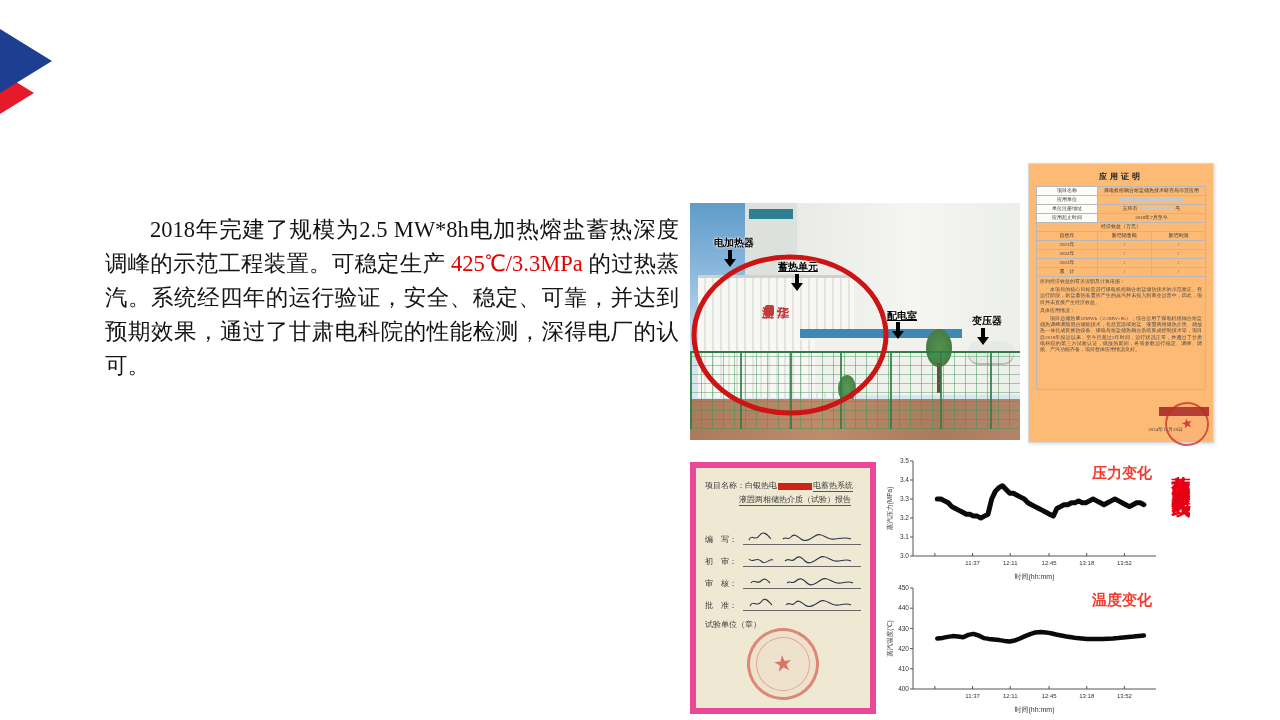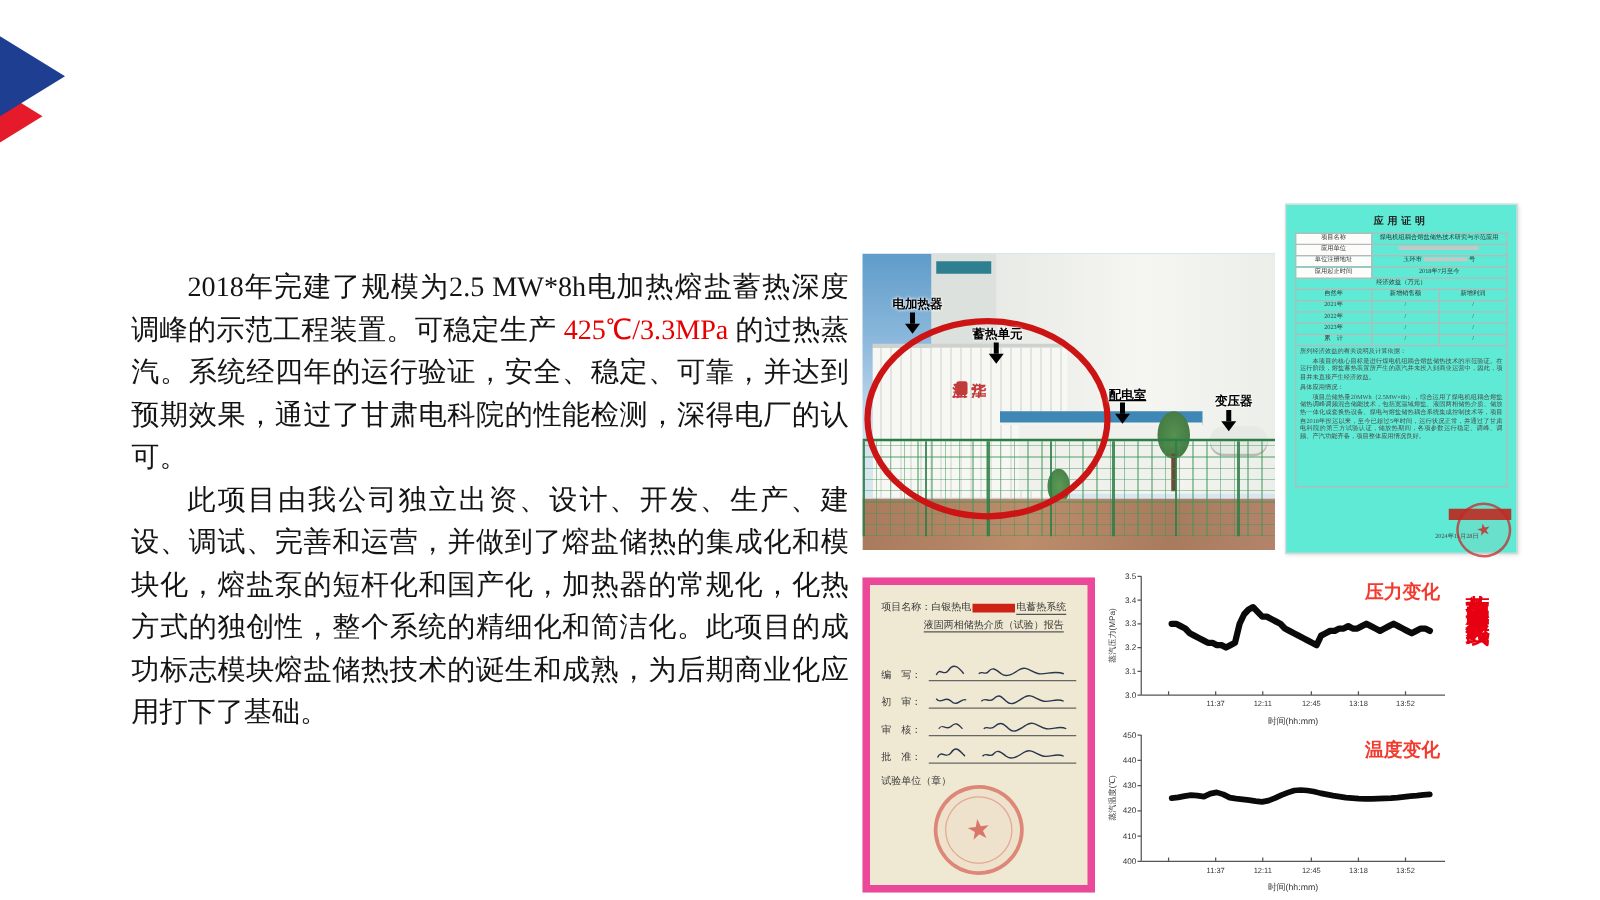--- a/index.html
+++ b/index.html
@@ -47,21 +47,21 @@
     background:repeating-linear-gradient(90deg,rgba(46,125,70,.85) 0 2px,transparent 2px 50px),
                repeating-linear-gradient(90deg,rgba(62,150,88,.5) 0 1px,transparent 1px 11px),
                repeating-linear-gradient(0deg,rgba(62,150,88,.45) 0 1px,transparent 1px 9px);}
   .ph-ellipse{left:0;top:0;width:330px;height:237px;}
   .photo-label{font-size:10px;font-weight:bold;color:#000;text-shadow:0 0 3px #fff,0 0 2px #fff;white-space:nowrap;z-index:9;}
   .dn-arrow{width:4px;height:9px;background:#000;z-index:9;}
   .dn-arrow::after{content:"";position:absolute;left:-4px;top:9px;border-left:6px solid transparent;
     border-right:6px solid transparent;border-top:8px solid #000;}
 
   
-  .cert{position:absolute;left:1028px;top:163px;width:186px;height:280px;background:#5eead4;
+  .cert{position:absolute;left:1028px;top:163px;width:186px;height:280px;background:#fdba74;
     border:1px solid #d9d9d9;box-shadow:1px 1px 3px rgba(0,0,0,.15);box-sizing:border-box;padding:5px 7px;
     font-family:"Liberation Serif",serif;color:#333;}
   .cert-title{text-align:center;font-size:8px;font-weight:bold;letter-spacing:3px;margin:2px 0 4px;color:#222;}
   .cert table{width:100%;border-collapse:collapse;table-layout:fixed;}
   .cert td{border:1px solid #b8b8b8;font-size:5px;line-height:6px;padding:1px 2px;text-align:center;
     overflow:hidden;white-space:nowrap;}
   .cert td.wrap{white-space:normal;}
   .cert .lab{width:33%;background:#fcfcfa;}
   .blur-bar{display:inline-block;width:62%;height:3px;background:#c7c7c7;filter:blur(.6px);vertical-align:middle;}
   .blur-bar.small{width:34%;}
@@ -106,21 +106,20 @@
 <body>
 
 <div class="slide">
 
   <div class="logo-red"></div>
   <div class="logo-blue"></div>
 
 
   <div class="body-text">
     <p><span>2018年完建了规模为2.5 MW*8h电加热熔盐蓄热深度调峰的示范工程装置。可稳定生产 </span><span class="hl-red">425℃/3.3MPa</span><span> 的过热蒸汽。系统经四年的运行验证，安全、稳定、可靠，并达到预期效果，通过了甘肃电科院的性能检测，深得电厂的认可。</span></p>
-    <p>此项目由我公司独立出资、设计、开发、生产、建设、调试、完善和运营，并做到了熔盐储热的集成化和模块化，熔盐泵的短杆化和国产化，加热器的常规化，化热方式的独创性，整个系统的精细化和简洁化。此项目的成功标志模块熔盐储热技术的诞生和成熟，为后期商业化应用打下了基础。</p>
   </div>
 
   <div class="photo">
     <div class="ph-wall"></div>
     <div class="ph-tower"></div>
     <div class="ph-tower-win"></div>
     <div class="ph-tank"></div>
     <div class="ph-brand">
         <span>浙江</span>
         <span class="mk"></span>
@@ -132,21 +131,21 @@
     <div class="ph-tree"></div>
     <div class="ph-trunk"></div>
     <div class="ph-bush"></div>
     <div class="ph-ground"></div>
     <div class="ph-fence"></div>
     <svg class="ph-ellipse" xmlns="http://www.w3.org/2000/svg" width="330" height="237">
       <ellipse cx="100" cy="132" rx="96" ry="78" fill="none" stroke="#cc1414" stroke-width="5"></ellipse>
     </svg>
     <div class="photo-label" style="left:24px;top:33px;">电加热器</div>
     <div class="dn-arrow" style="left:38px;top:47px;"></div>
-    <div class="photo-label" style="left:88px;top:57px;">蓄热单元</div>
+    <div class="photo-label" style="left:88px;top:57px;text-decoration:underline;">蓄热单元</div>
     <div class="dn-arrow" style="left:105px;top:71px;"></div>
     <div class="photo-label" style="left:197px;top:106px;text-decoration:underline;">配电室</div>
     <div class="dn-arrow" style="left:206px;top:119px;"></div>
     <div class="photo-label" style="left:282px;top:111px;text-align:center;">变压器</div>
     <div class="dn-arrow" style="left:291px;top:125px;"></div>
   </div>
 
   <div class="cert">
     <div class="cert-title">应用证明</div>
     <table>

